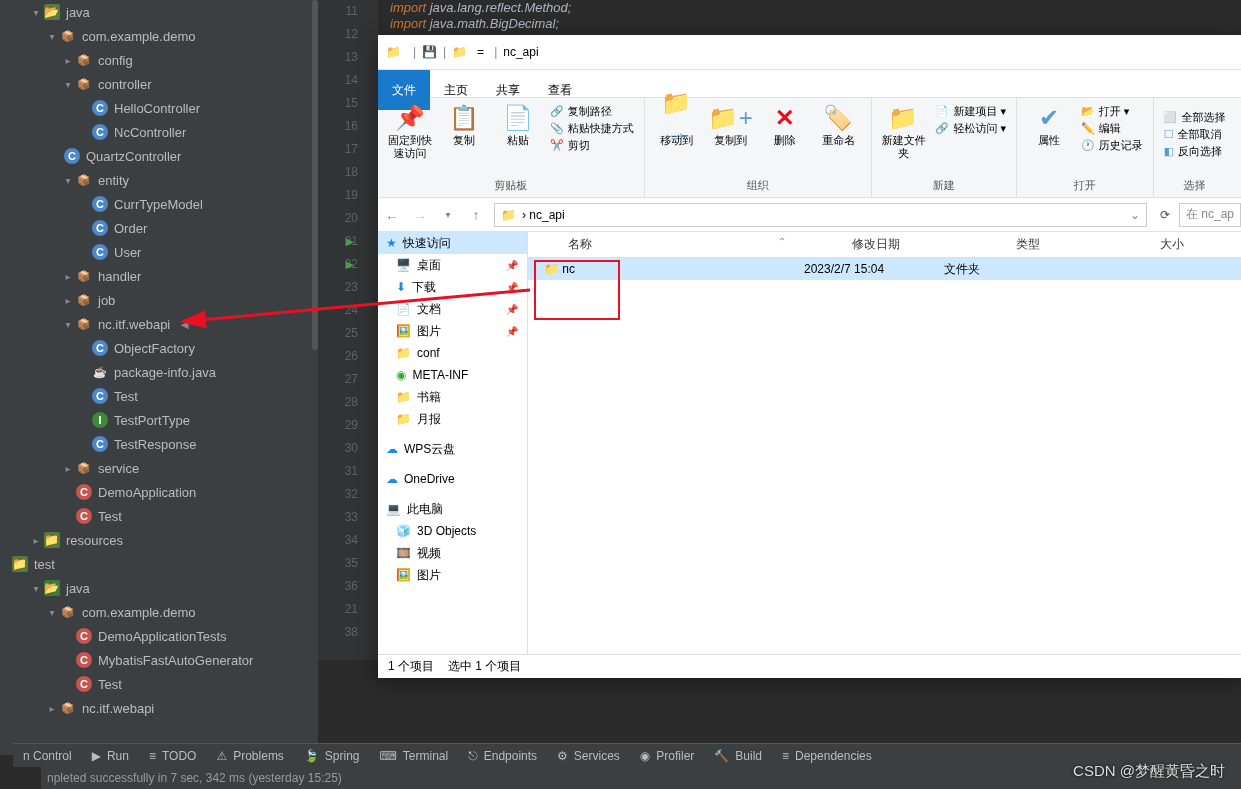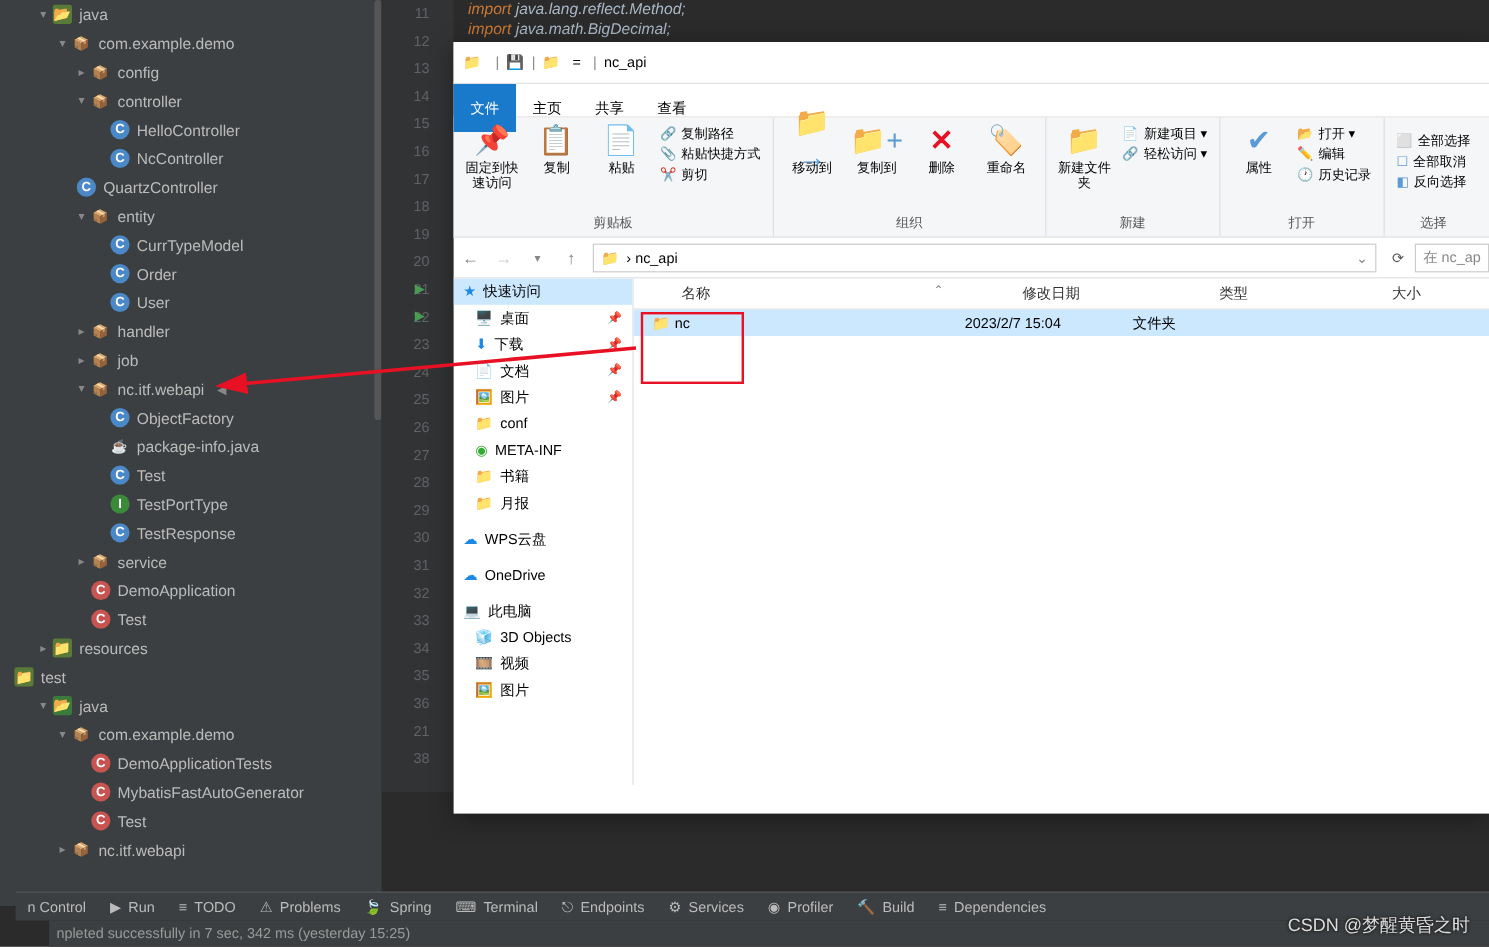--- a/index.html
+++ b/index.html
@@ -482,20 +482,24 @@
       </div>
       <div class="file-row sel">
         <div style="width:260px"><span class="fico"></span> <span>nc</span></div>
         <div style="width:140px">2023/2/7 15:04</div>
         <div style="width:120px">文件夹</div>
         <div style="width:80px"></div>
       </div>
       <div class="redbox" style="left:6px;top:28px;width:86px;height:60px"></div>
     </div>
   </div>
+  <div class="exp-status">
+    <span>1 个项目</span>
+    <span>选中 1 个项目</span>
+  </div>
 </div>
 
 <svg class="arrow" style="left:180px;top:280px" width="360" height="60">
   <defs>
       <marker id="ah" markerWidth="10" markerHeight="10" refX="2" refY="3" orient="auto">
         <path d="M0,0 L0,6 L9,3 z" fill="#e81123"></path>
       </marker>
     </defs>
   <line x1="350" y1="10" x2="20" y2="40" stroke="#e81123" stroke-width="3" marker-end="url(#ah)"></line>
 </svg>

